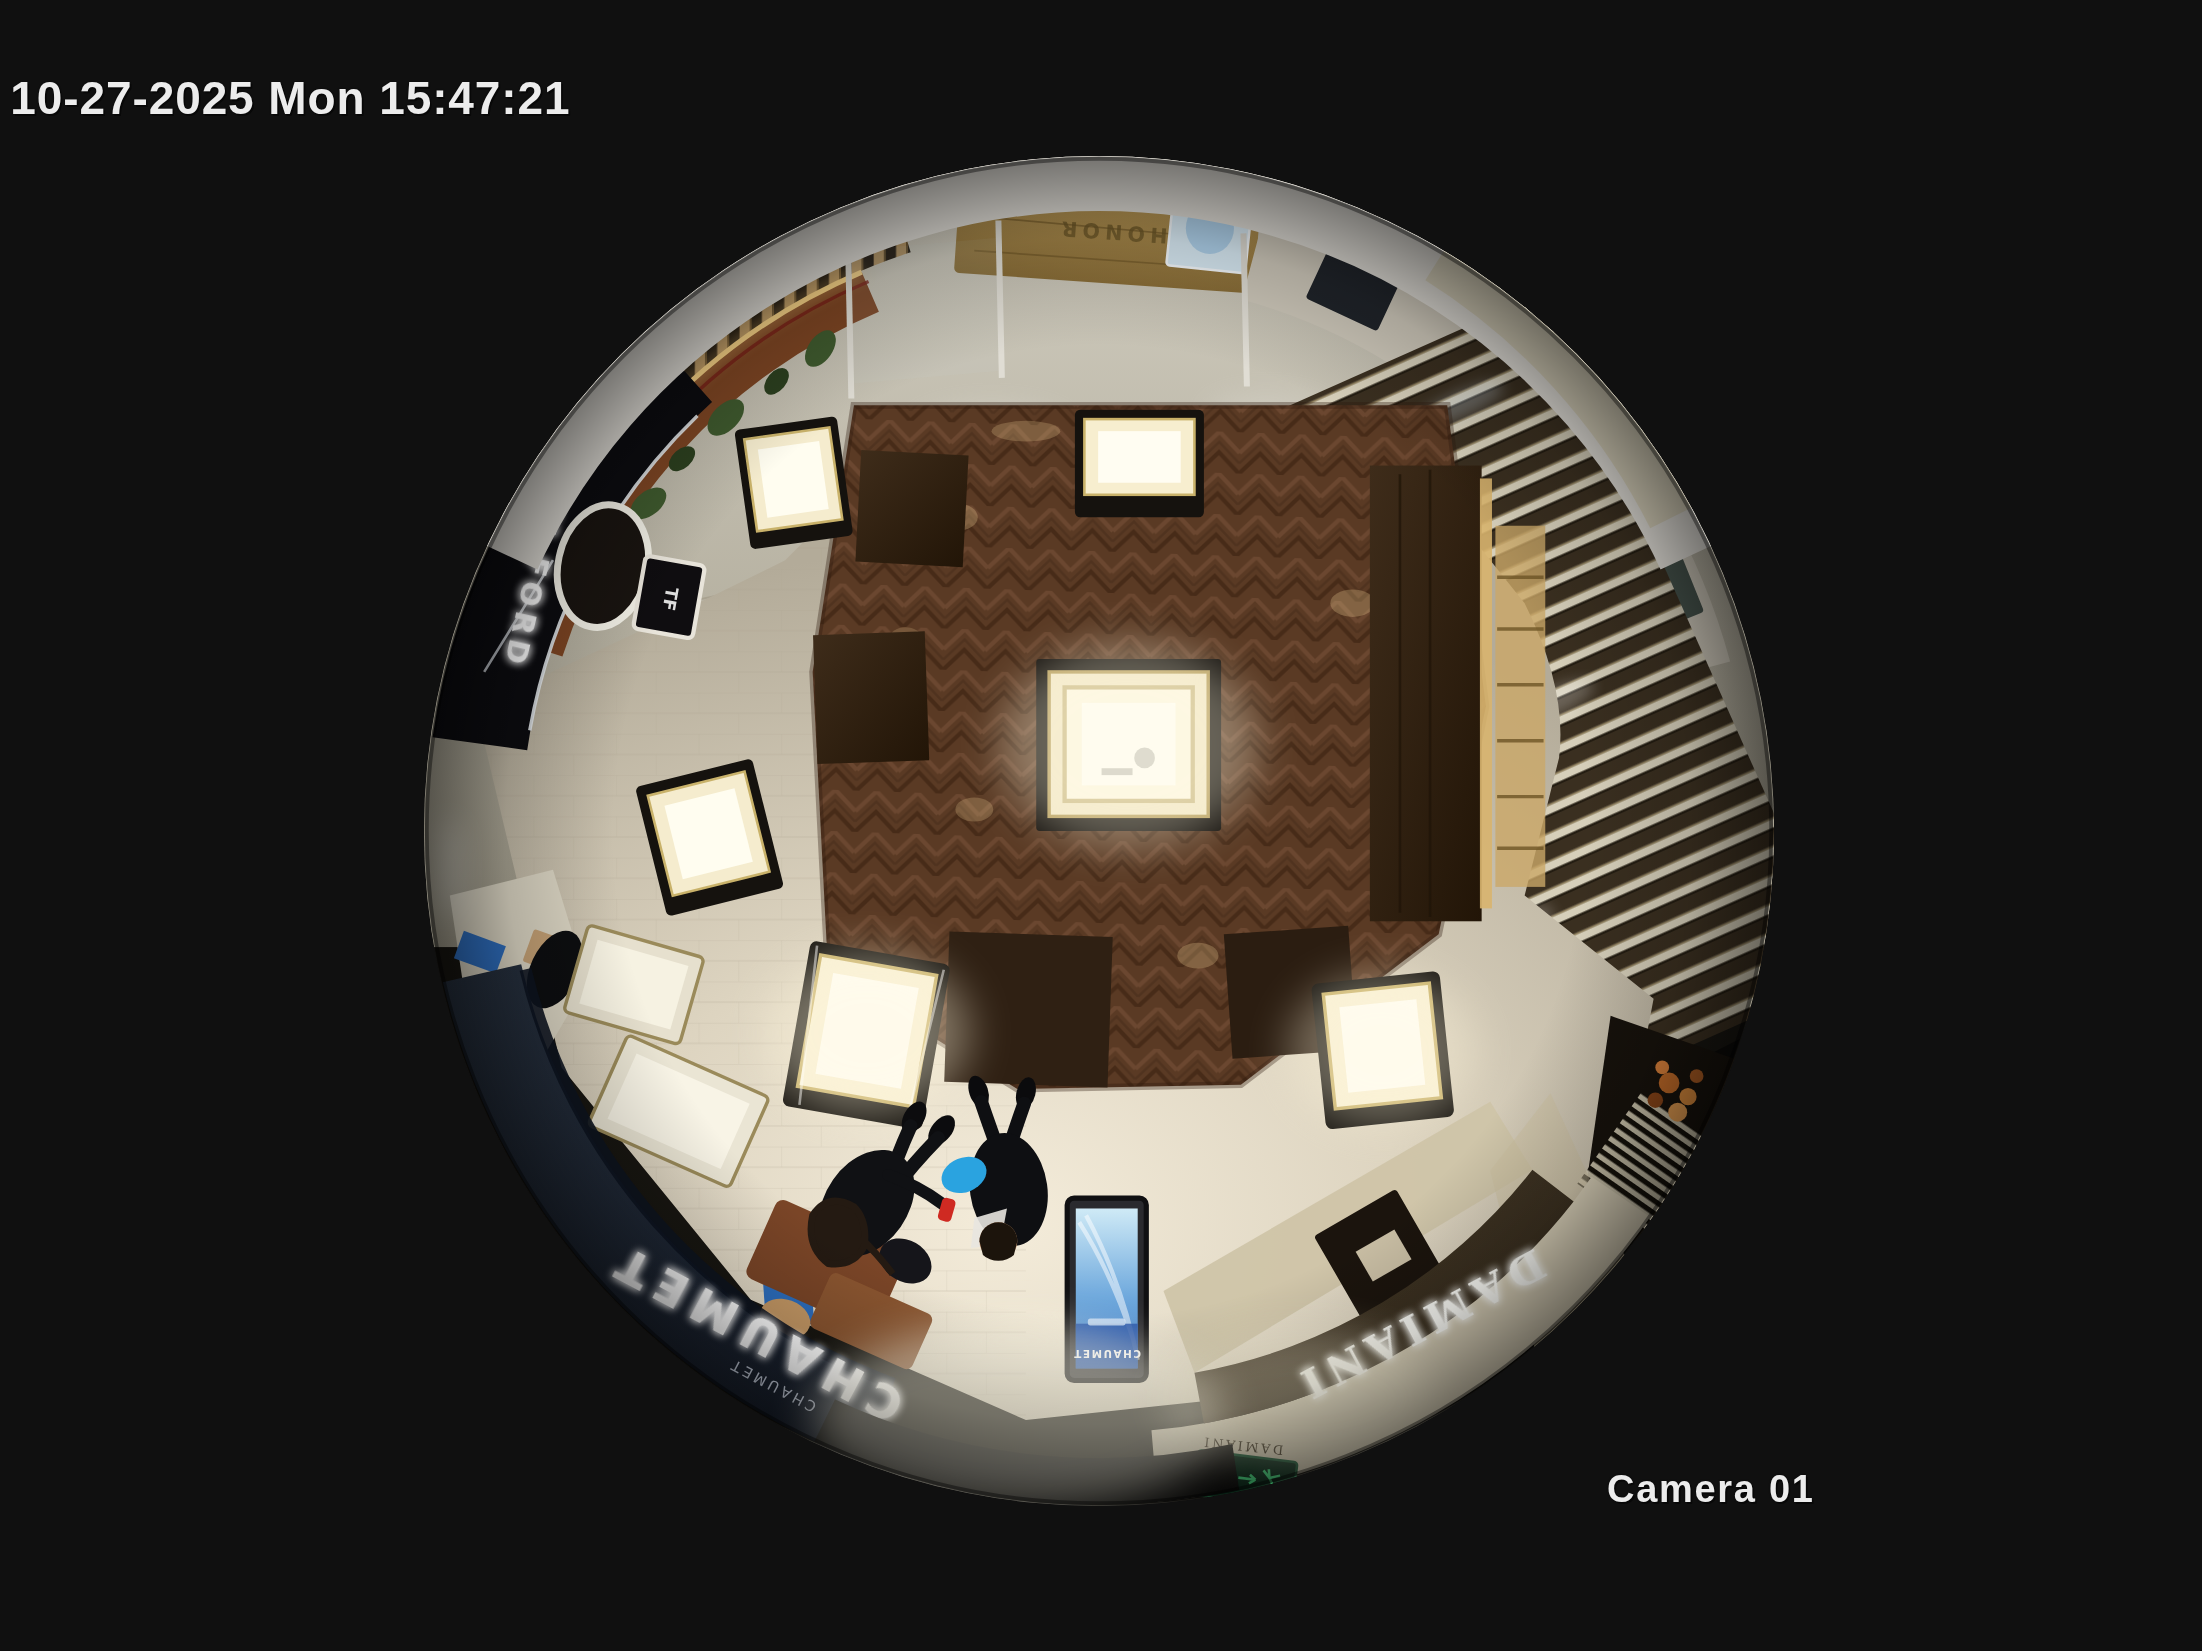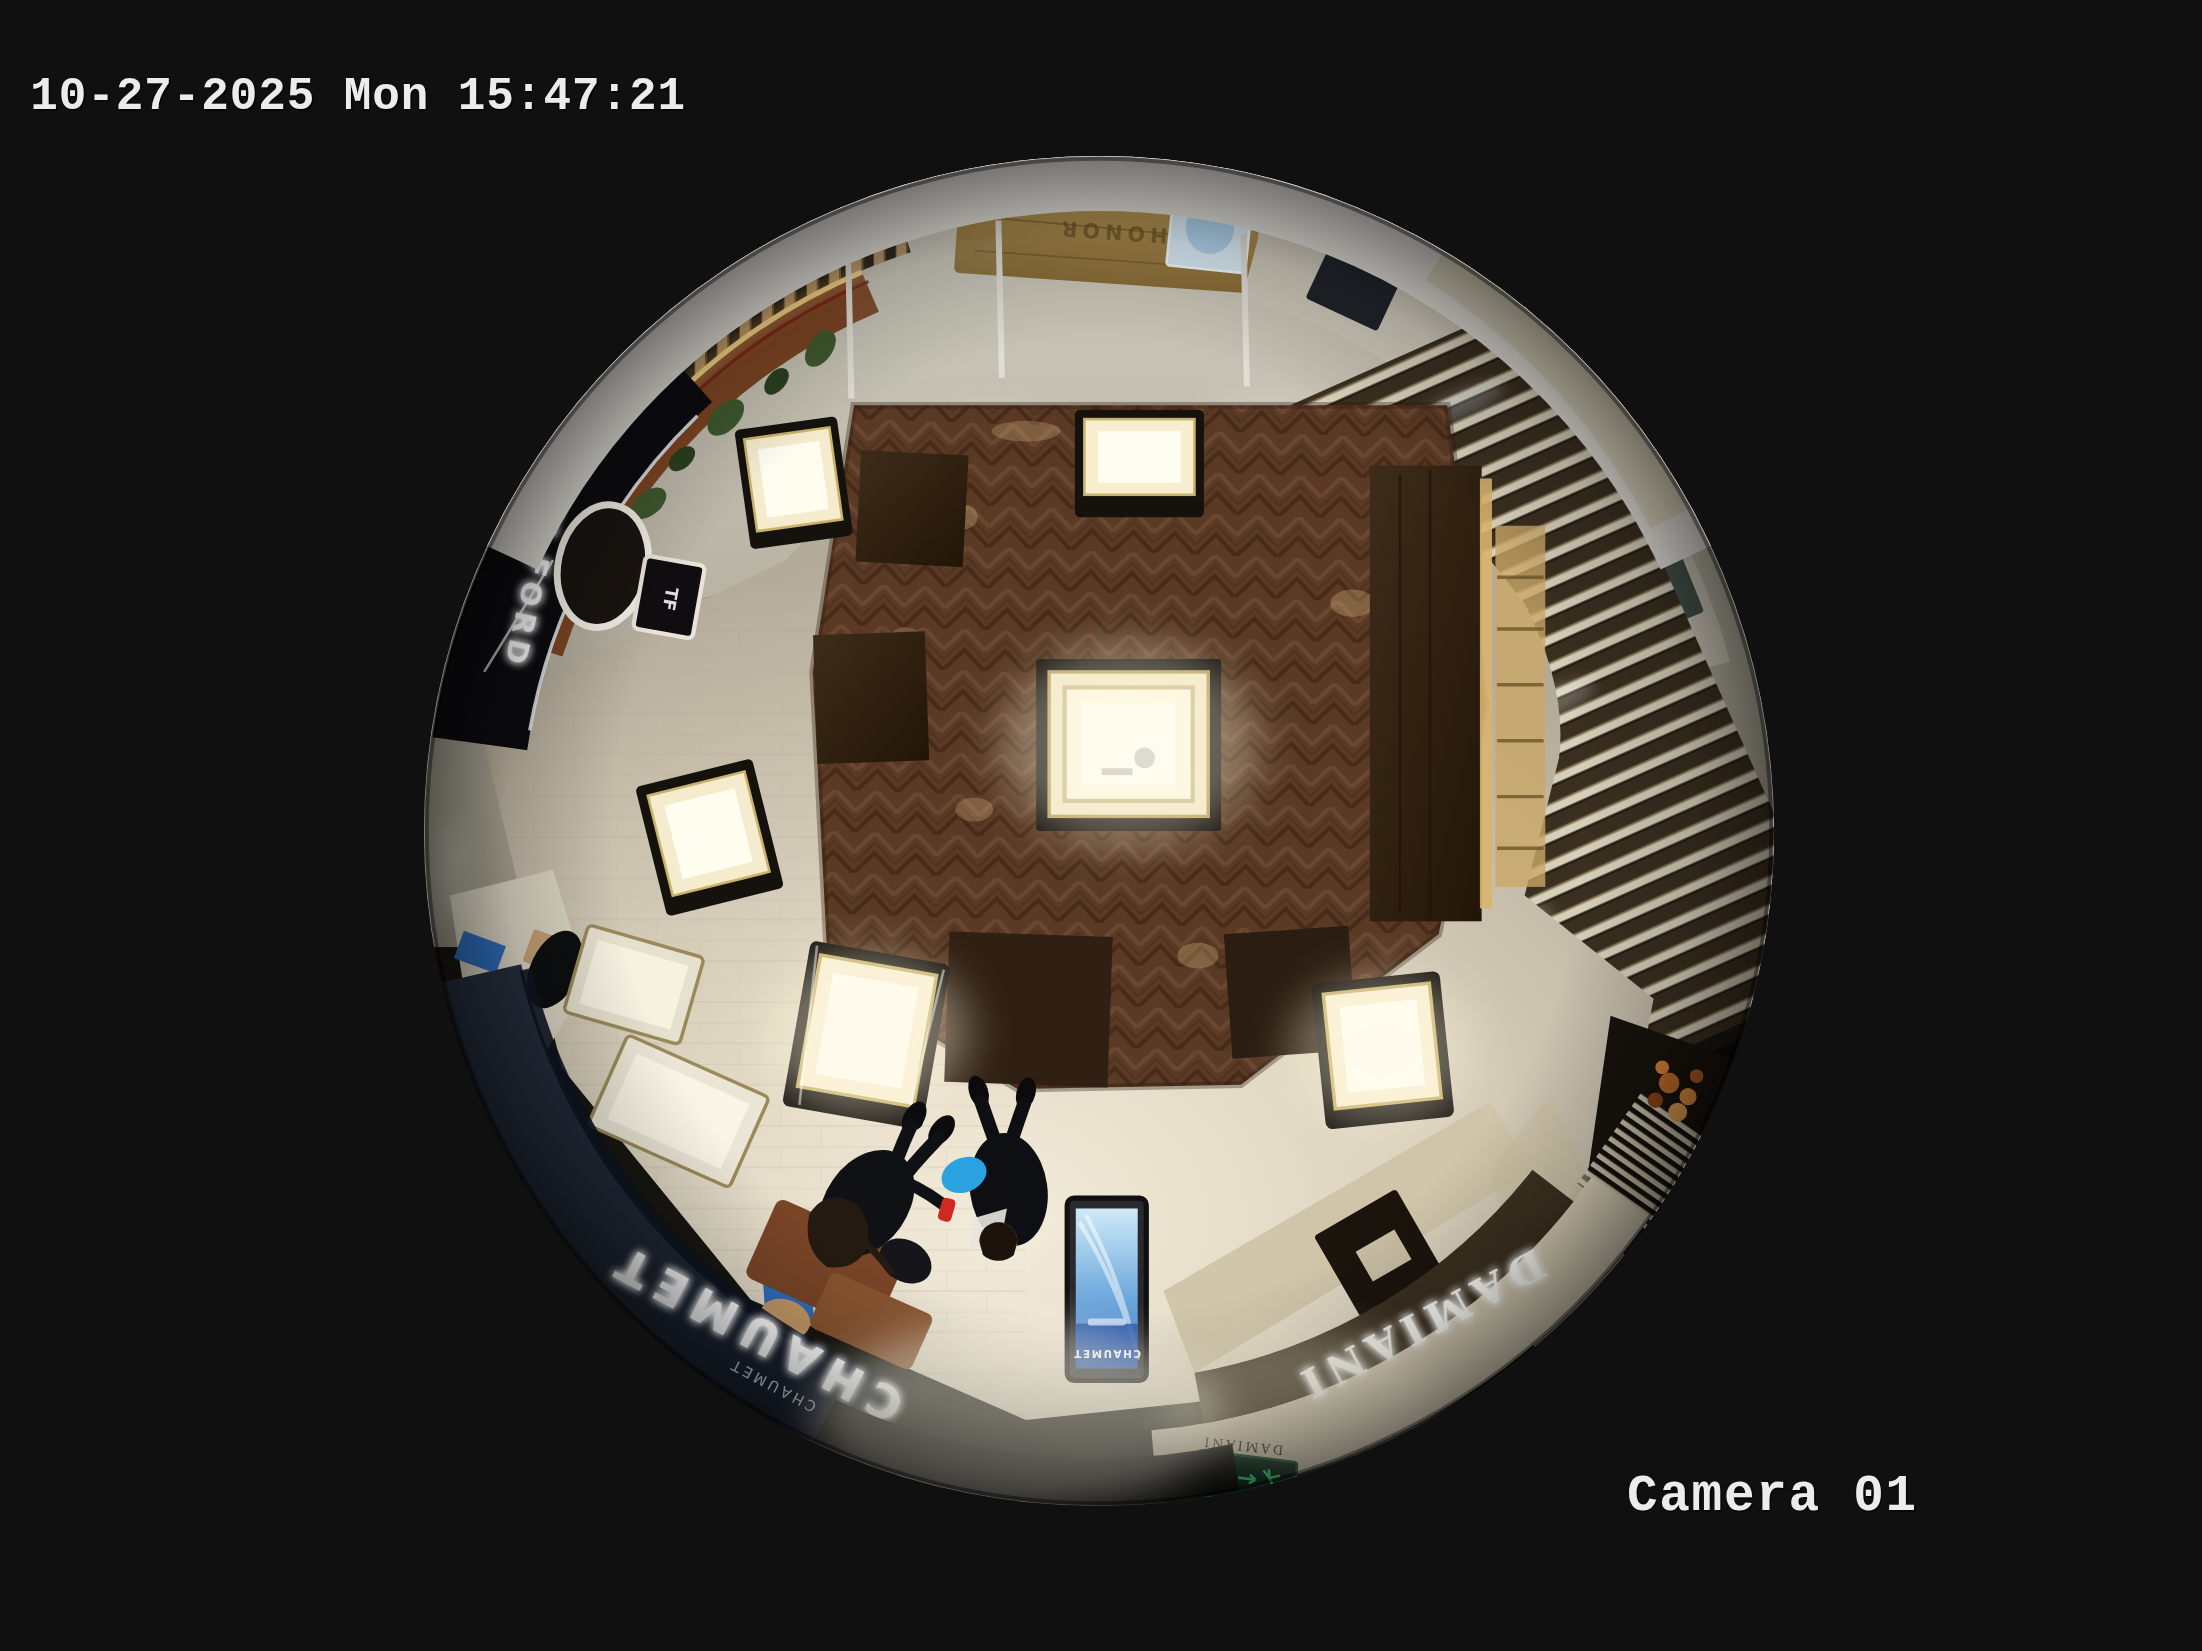--- a/index.html
+++ b/index.html
@@ -6,27 +6,26 @@
   body{
     width:2203px;height:1652px;position:relative;overflow:hidden;
     background:#101010;font-family:"DejaVu Sans",sans-serif;
   }
   .fisheye{
     position:absolute;left:424px;top:156px;width:1350px;height:1350px;
     border-radius:50%;overflow:hidden;background:#131210;
   }
   .fisheye svg{display:block;width:100%;height:100%}
   .osd{
-    position:absolute;font-family:Liberation Mono, monospace;font-weight:700;
+    position:absolute;font-family:Liberation Sans, sans-serif;font-weight:700;
     color:#ececec;white-space:pre;
     text-shadow:1.7px 1.7px 0 rgba(0,0,0,.45), 0 0 1.7px rgba(0,0,0,.8);
-    margin-left:20px;
   }
   #osd-timestamp{left:10.3px;top:71px;font-size:46px;letter-spacing:0.9px}
-  #osd-camera{left:1607px;top:1468px;font-size:51px;letter-spacing:1.7px}
+  #osd-camera{left:1607px;top:1468px;font-size:38px;letter-spacing:1.7px}
 </style>
 </head>
 <body>
 
 <div class="fisheye">
 <svg viewBox="0 0 1570 1570" xmlns="http://www.w3.org/2000/svg">
   <defs>
     <radialGradient id="gradStoreFloor" cx="45%" cy="78%" r="75%">
       <stop offset="0%" stop-color="#f4ecda"></stop>
       <stop offset="45%" stop-color="#ddd4c0"></stop>

